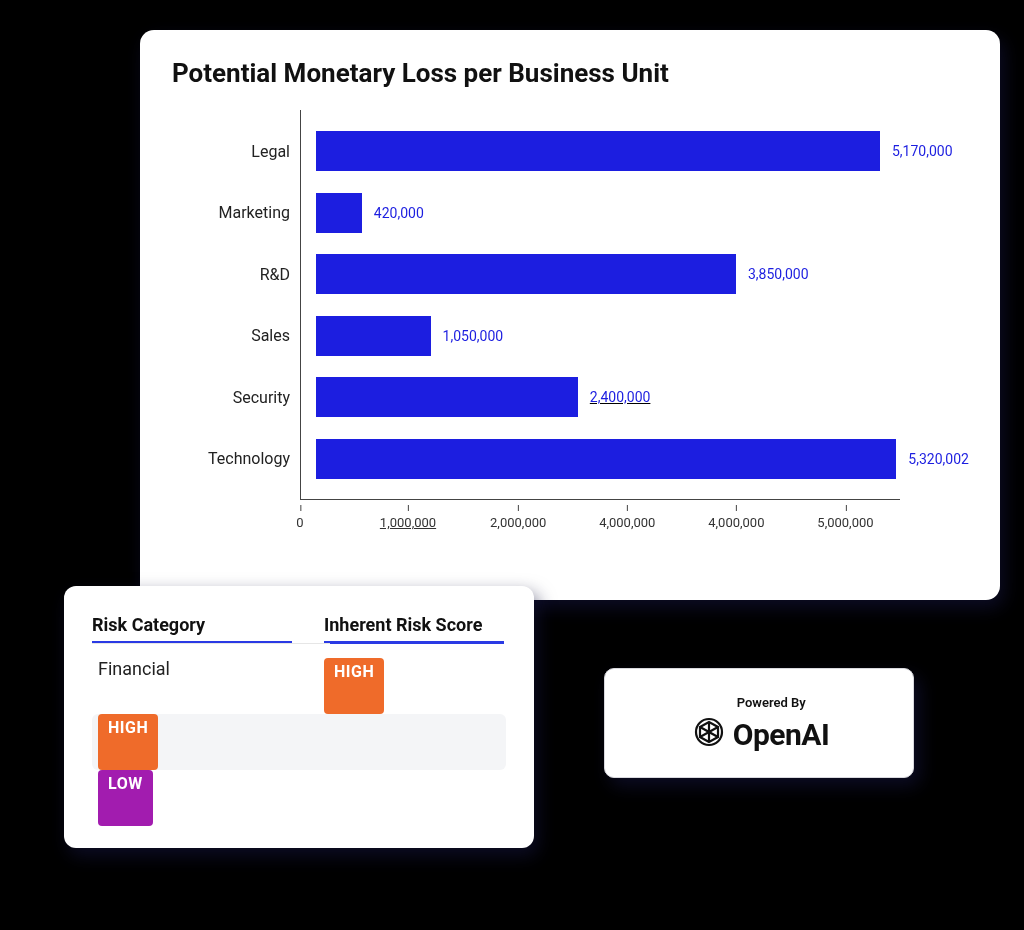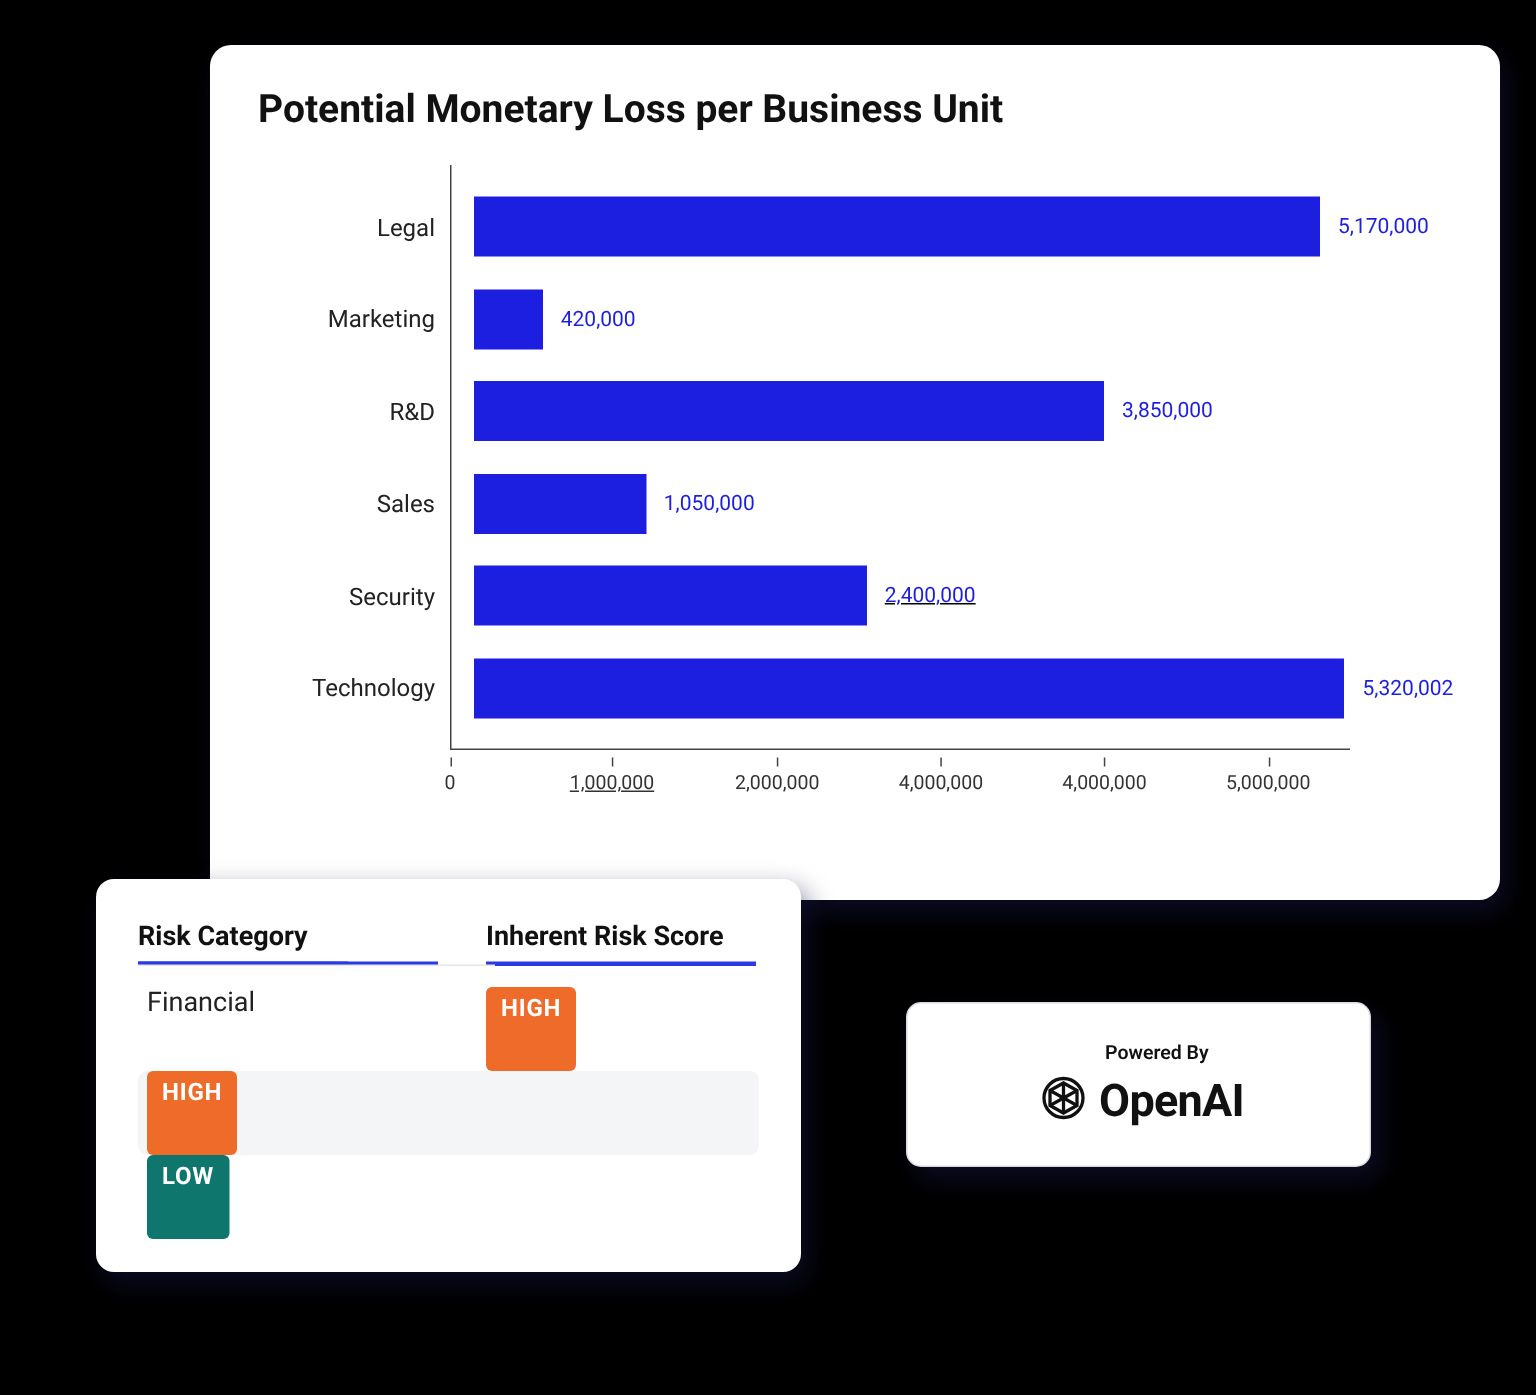--- a/index.html
+++ b/index.html
@@ -141,21 +141,21 @@
   .badge {
     display: inline-block;
     padding: 4px 10px;
     border-radius: 4px;
     color: #fff;
     font-weight: 700;
     font-size: 16px;
     letter-spacing: 0.5px;
   }
   .badge.high { background: #ef6b2a; }
-  .badge.low  { background: #0f766e; }
+  .badge.low  { background: #a21caf; }
   
   .powered-card {
     position: absolute;
     left: 604px;
     top: 668px;
     width: 310px;
     height: 110px;
     background: #fff;
     border-radius: 10px;
     border: 1px solid #d9d9de;

